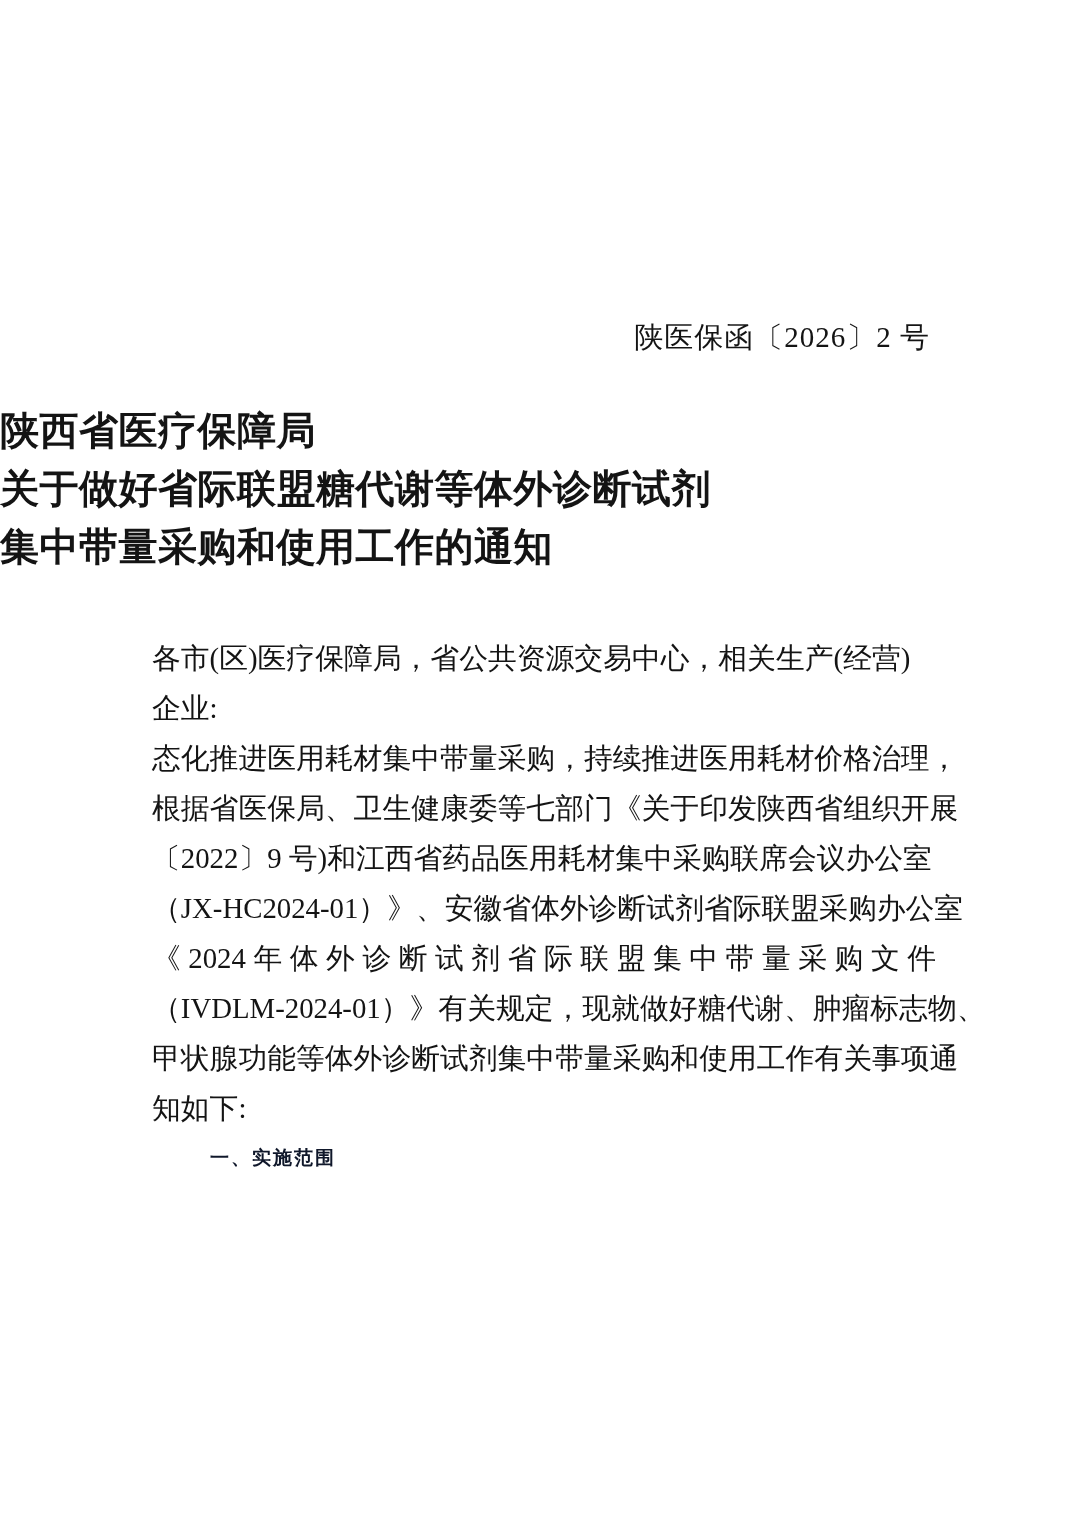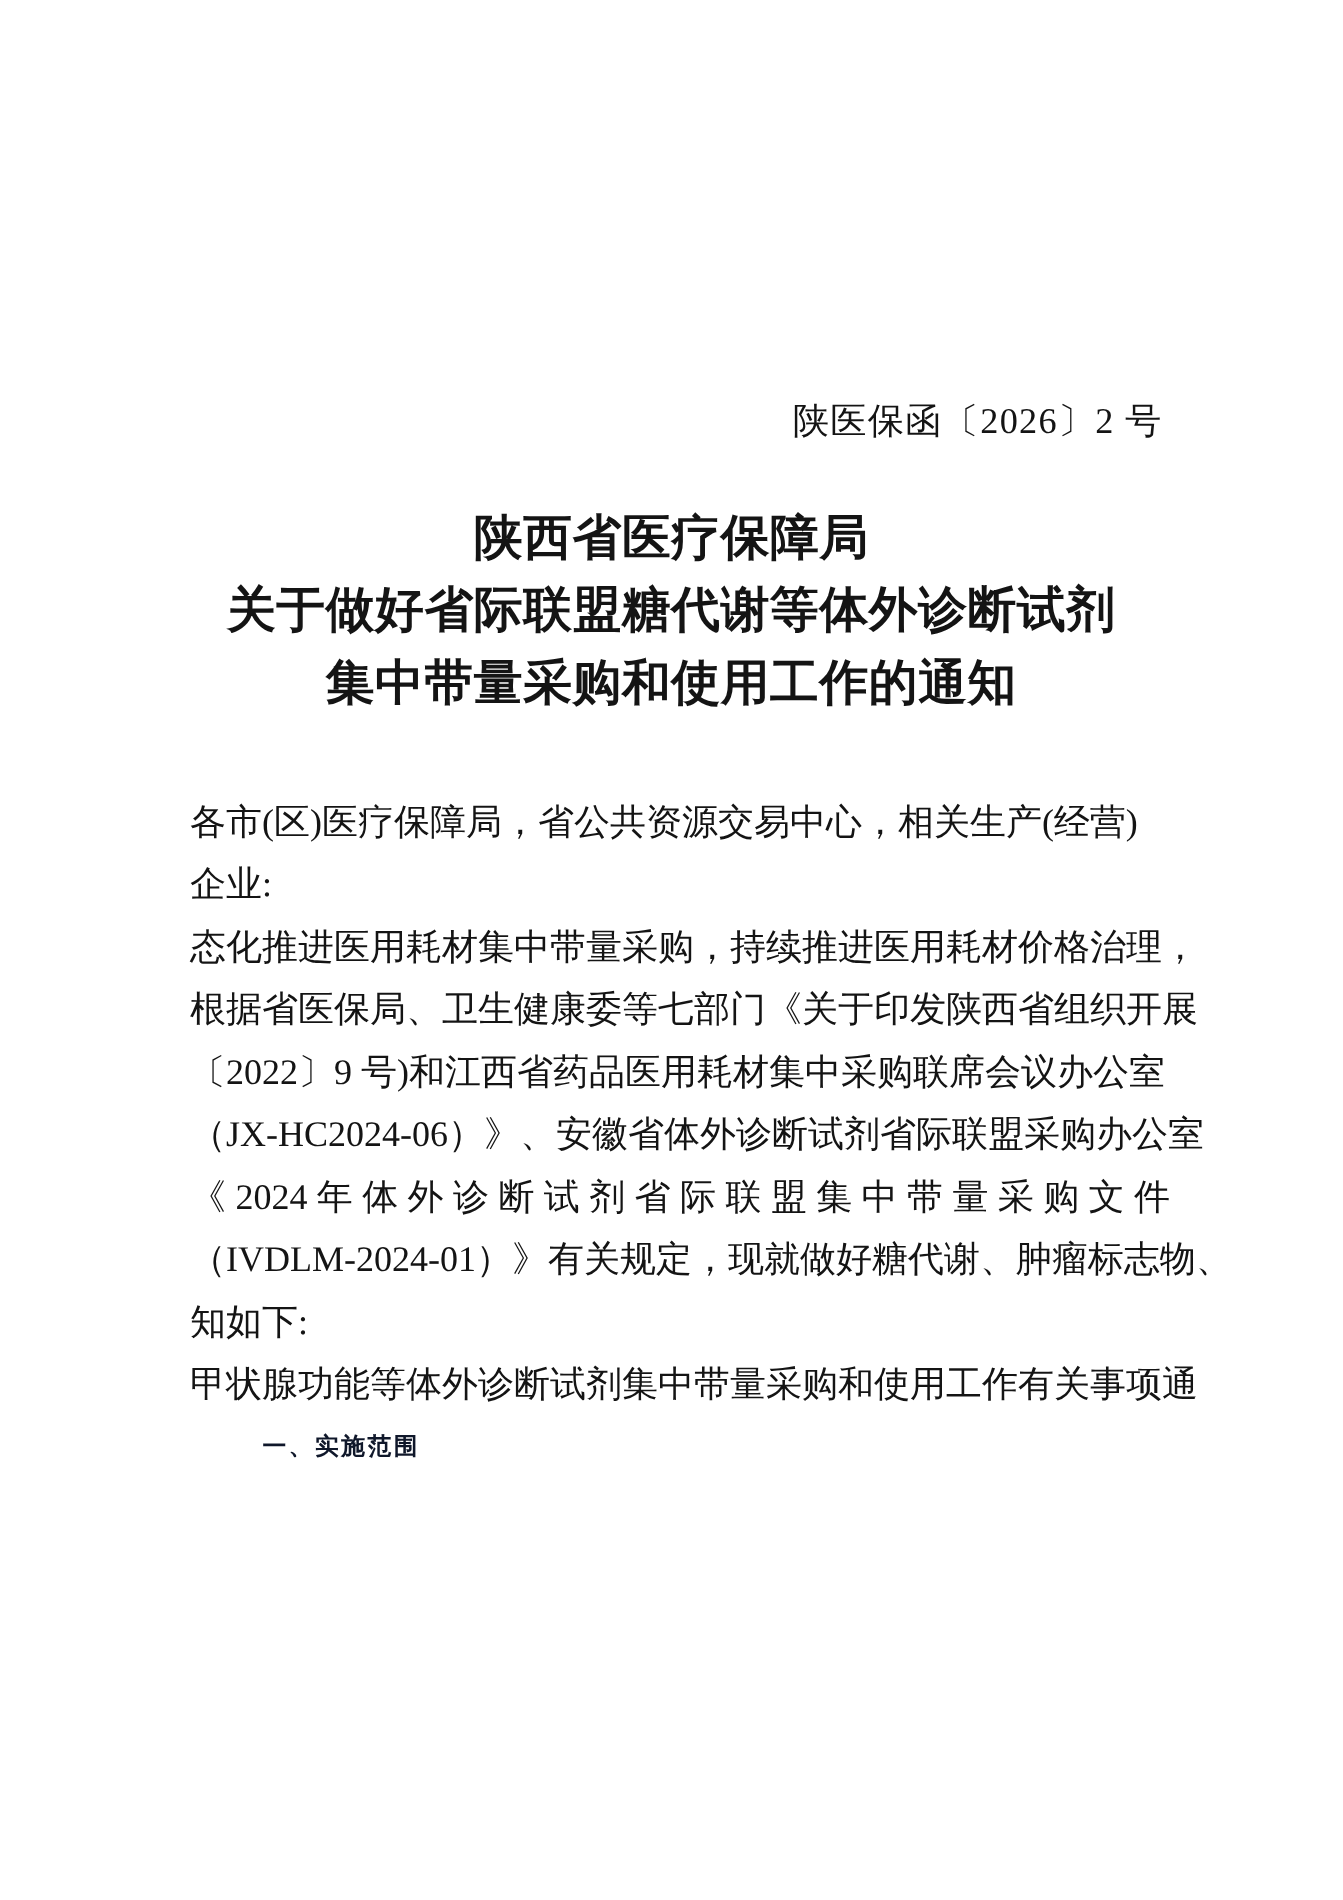--- a/index.html
+++ b/index.html
@@ -23,21 +23,20 @@
     font-size: 29px;
     line-height: 42px;
     letter-spacing: 1px;
     white-space: nowrap;
   }
   .title-block {
     position: absolute;
     top: 402px;
     left: 0;
     width: 100%;
-    text-align: center;
   }
   .title-line {
     font-size: 39px;
     font-weight: bold;
     line-height: 58px;
     letter-spacing: 0.5px;
     white-space: nowrap;
   }
   .body-block {
     position: absolute;
@@ -84,21 +83,21 @@
     <div class="title-line">关于做好省际联盟糖代谢等体外诊断试剂</div>
     <div class="title-line">集中带量采购和使用工作的通知</div>
   </div>
 
   <div class="body-block">
     <div class="body-line">各市(区)医疗保障局，省公共资源交易中心，相关生产(经营)</div>
     <div class="body-line">企业:</div>
     <div class="body-line">态化推进医用耗材集中带量采购，持续推进医用耗材价格治理，</div>
     <div class="body-line">根据省医保局、卫生健康委等七部门《关于印发陕西省组织开展</div>
     <div class="body-line">〔2022〕9 号)和江西省药品医用耗材集中采购联席会议办公室</div>
-    <div class="body-line">（JX-HC2024-06）》、安徽省体外诊断试剂省际联盟采购办公室</div>
+    <div class="body-line">（JX-HC2024-01）》、安徽省体外诊断试剂省际联盟采购办公室</div>
     <div class="body-line justify">《2024年体外诊断试剂省际联盟集中带量采购文件</div>
     <div class="body-line">（IVDLM-2024-01）》有关规定，现就做好糖代谢、肿瘤标志物、</div>
+    <div class="body-line">甲状腺功能等体外诊断试剂集中带量采购和使用工作有关事项通</div>
     <div class="body-line">知如下:</div>
-    <div class="body-line">甲状腺功能等体外诊断试剂集中带量采购和使用工作有关事项通</div>
     <div class="section-heading">一、实施范围</div>
   </div>
 
 </div>
 
 </body></html>

